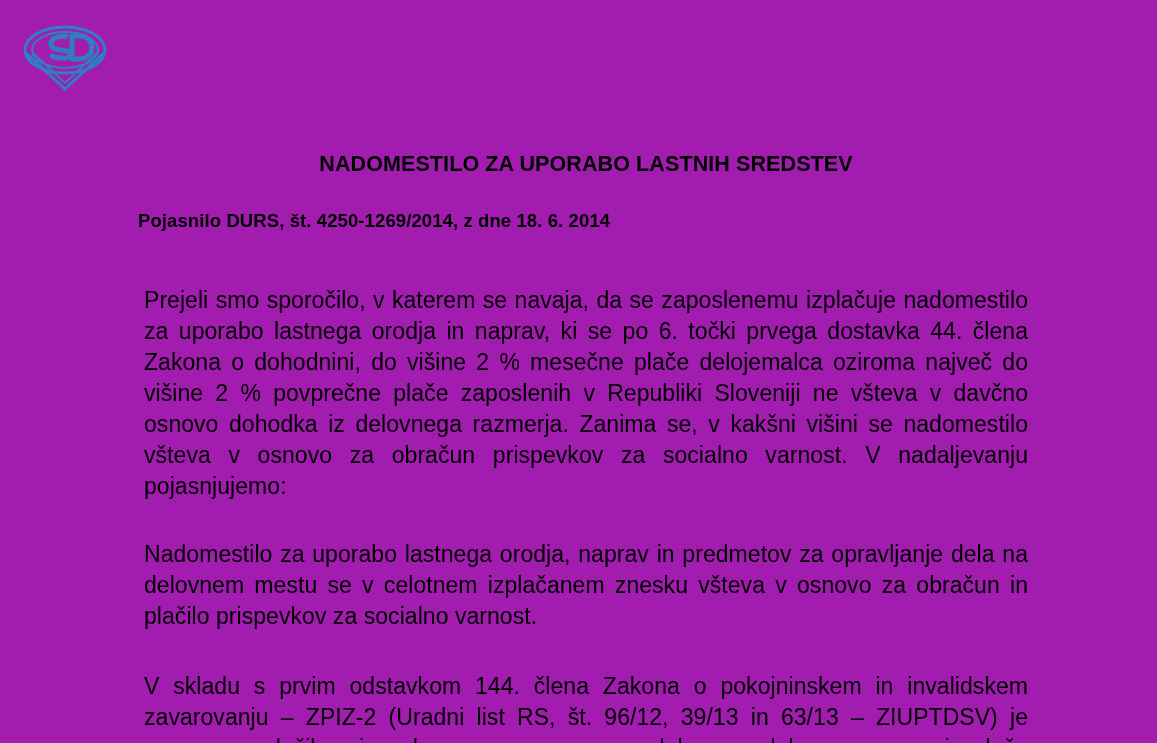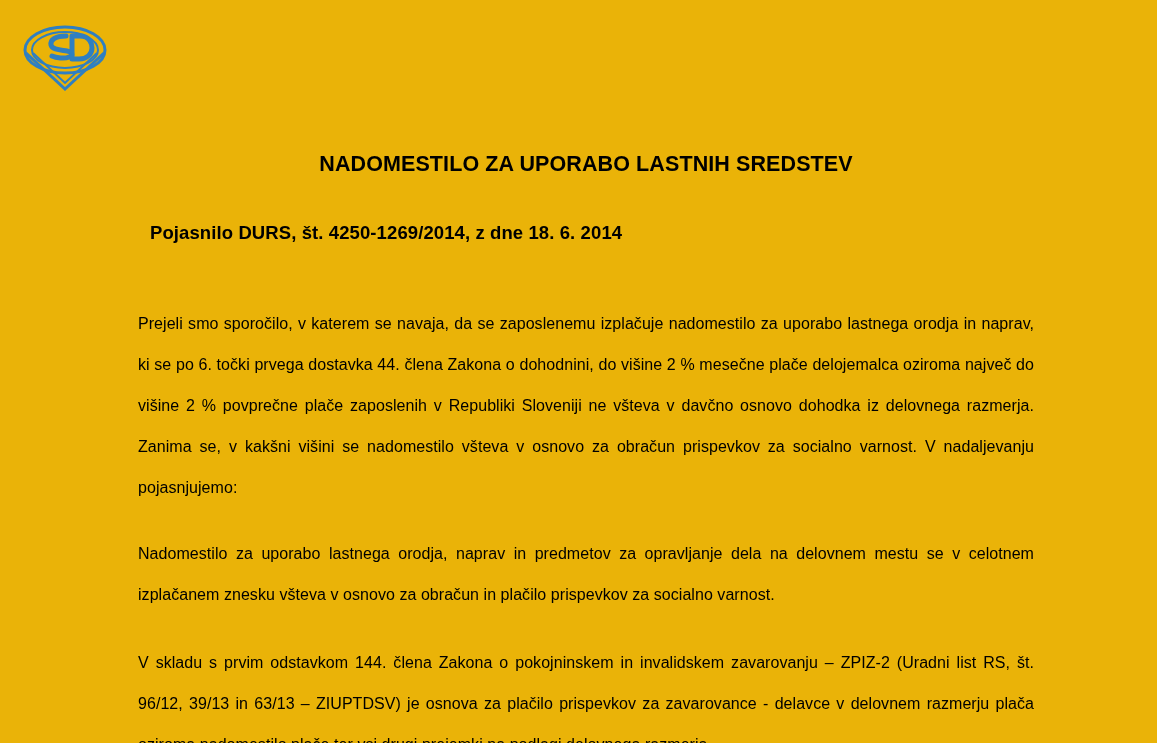--- a/index.html
+++ b/index.html
@@ -12,21 +12,21 @@
     height: 743px;
     font-family: "Liberation Sans", sans-serif;
     color: #000000;
     overflow: hidden;
     position: relative;
   }
   .page {
     position: relative;
     width: 1157px;
     height: 743px;
-    background: #eab308;
+    background: #a21caf;
   }
   .logo {
     position: absolute;
     left: 22px;
     top: 24px;
     width: 86px;
     height: 68px;
   }
   .content {
     position: absolute;
@@ -40,31 +40,31 @@
     text-align: center;
     font-size: 21.5px;
     font-weight: bold;
     line-height: 34px;
     letter-spacing: 0.1px;
   }
   .doc-title .line2 {
     display: block;
   }
   .subtitle {
-    margin: 12px;
+    margin: 0;
     padding-top: 29px;
     font-size: 18.5px;
     font-weight: bold;
     text-align: left;
     letter-spacing: 0.1px;
   }
   p.body-par {
-    margin: 0;
-    font-size: 16px;
-    line-height: 41px;
+    margin: 6px;
+    font-size: 23px;
+    line-height: 31px;
     text-align: justify;
     text-justify: inter-word;
     letter-spacing: 0.05px;
   }
   .gap-large { height: 47px; }
   .gap-par { height: 25px; }
   .gap-par2 { height: 27px; }
 </style>
 </head>
 <body>

